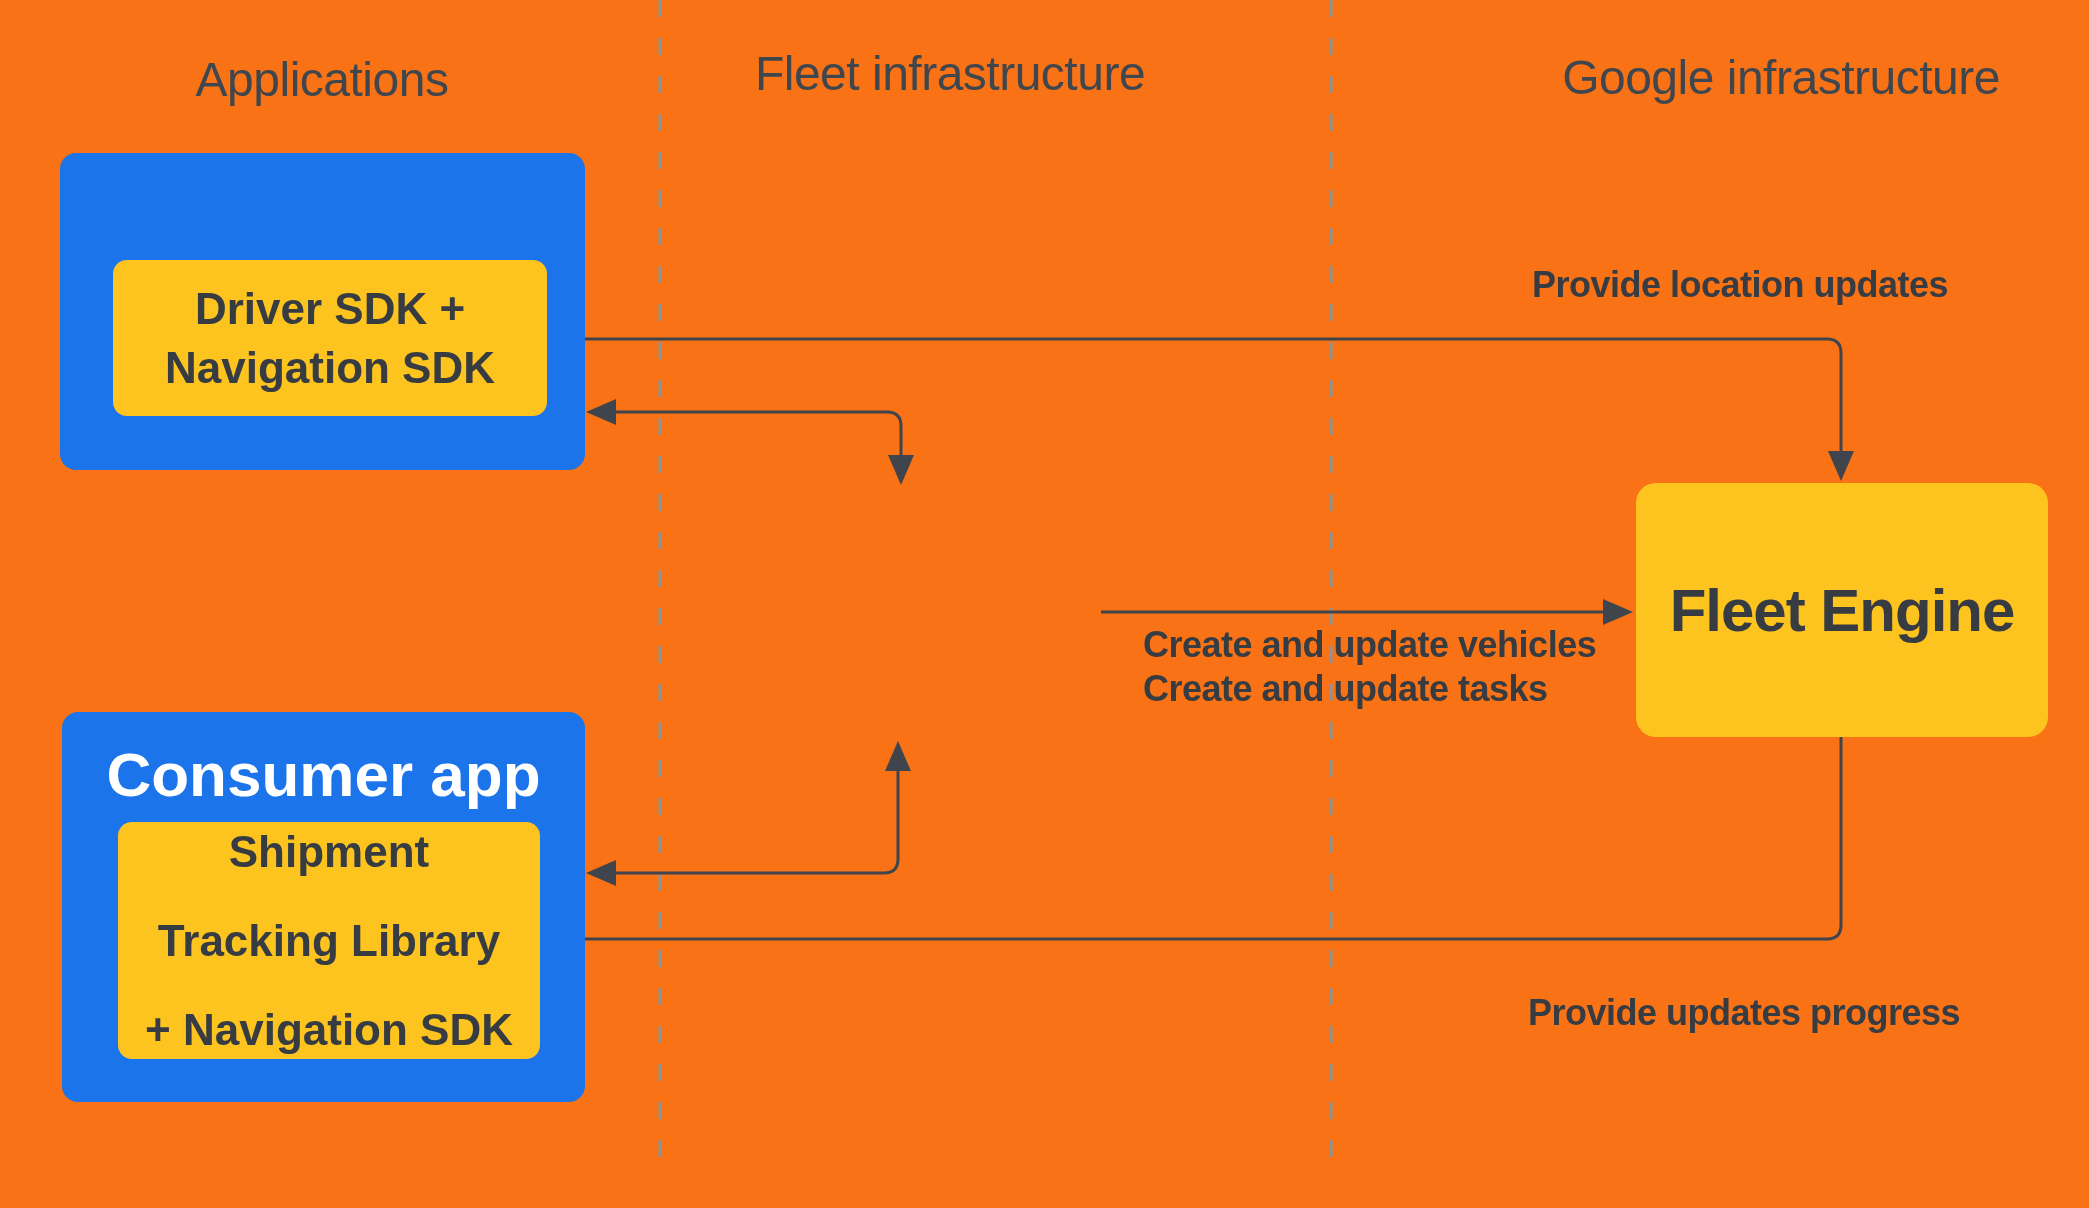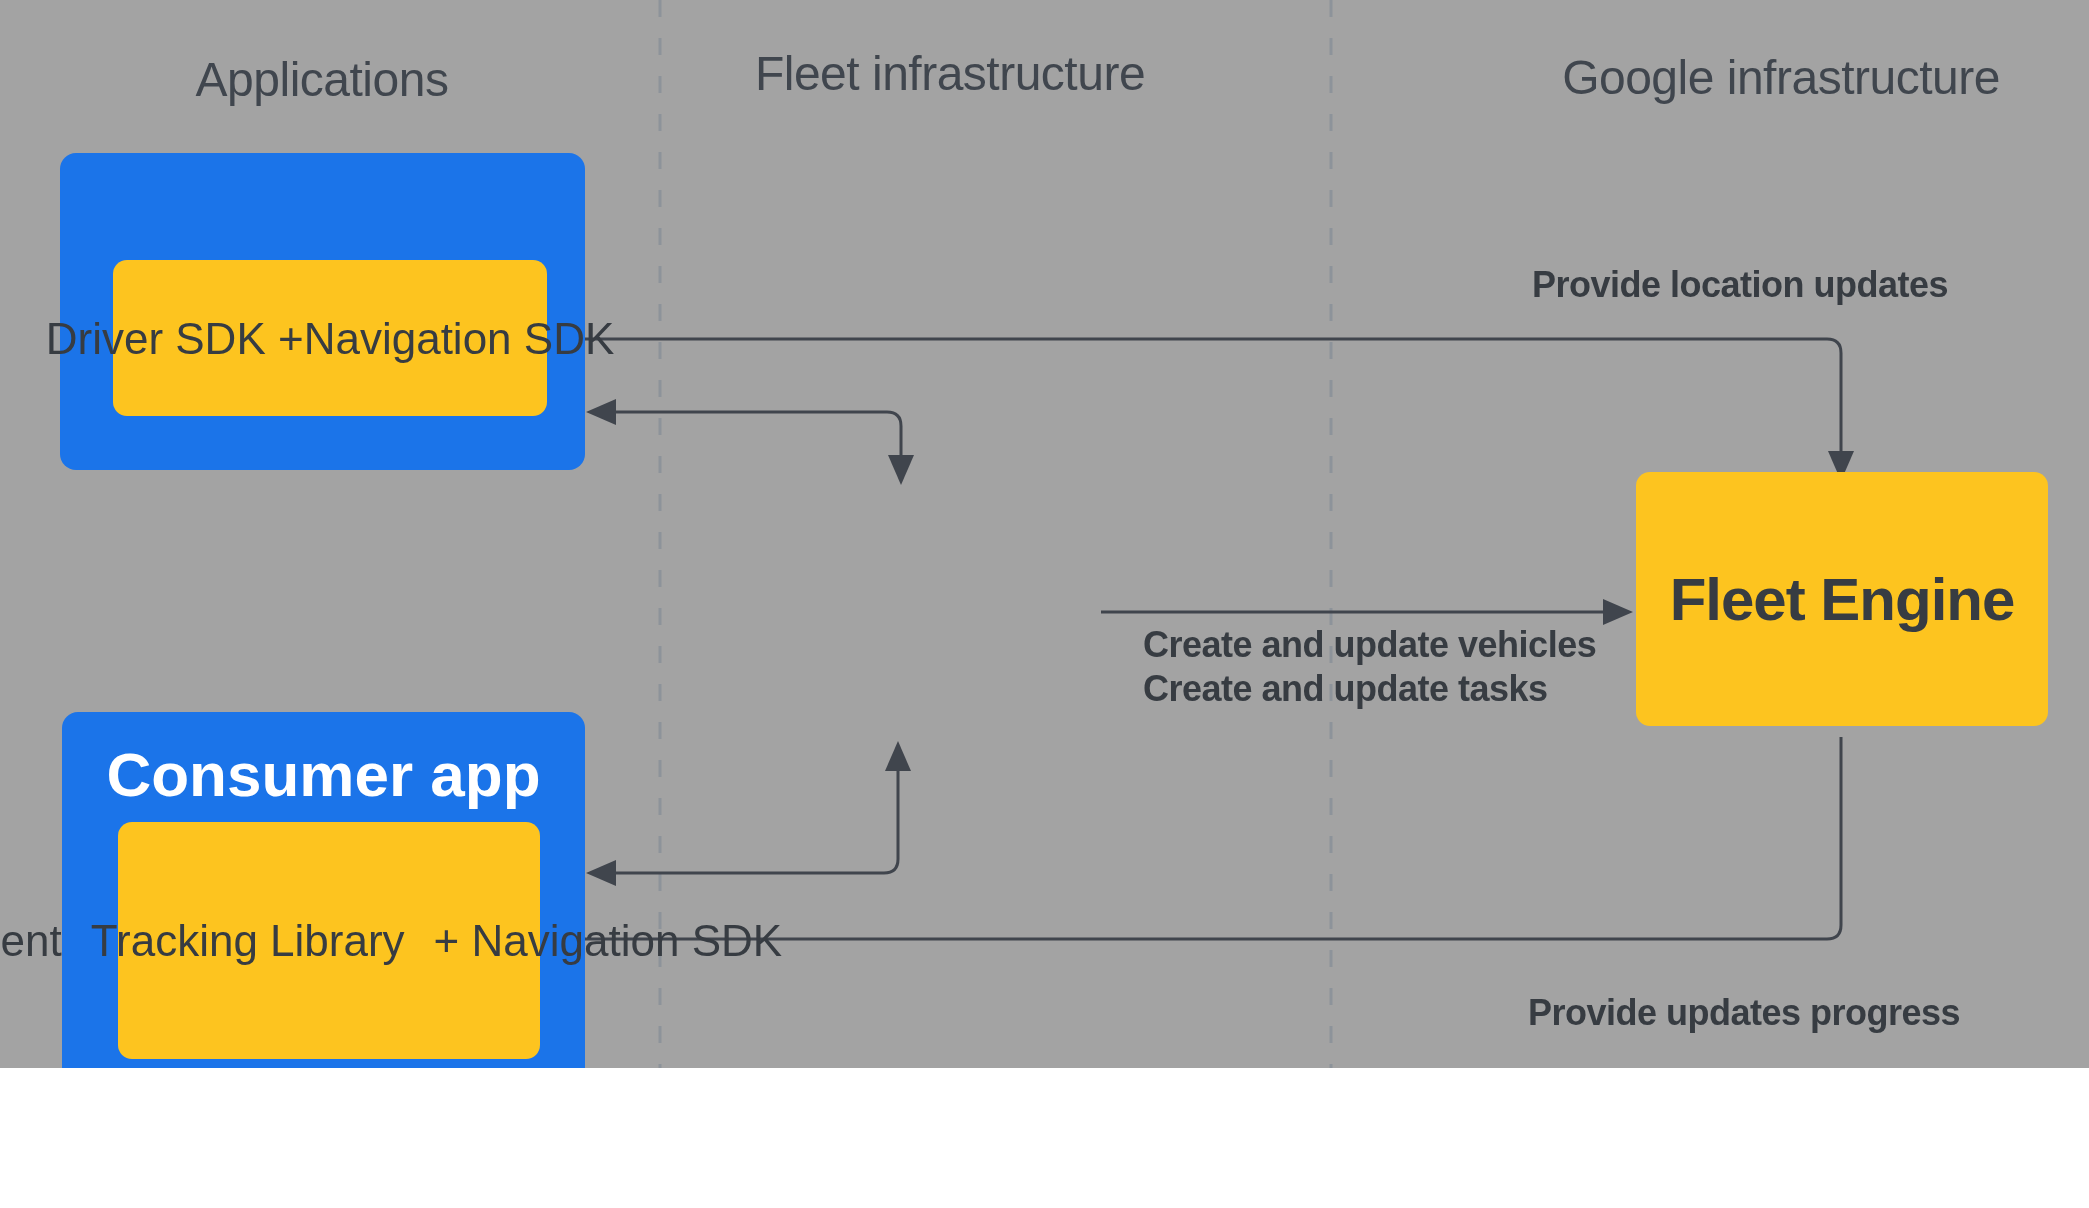--- a/index.html
+++ b/index.html
@@ -7,22 +7,22 @@
     --c-yellow:#fdc41f;
     --c-arrow:#40454d;
     --c-label:#373c42;
     --c-header:#40464e;
     --c-dash:#8d939a;
     --c-white:#ffffff;
   }
   html,body{margin:0;padding:0;background:#ffffff;}
   .canvas{
     position:relative;
-    width:2089px;height:1068px;
-    background:#a3a3a3;
+    width:2089px;height:1208px;
+    background:#f97316;
     font-family:"Liberation Sans", sans-serif;
     overflow:hidden;
   }
   .connectors{position:absolute;left:0;top:0;width:2089px;height:1208px;}
   .col-header{
     position:absolute;
     transform:translateX(-50%);
     font-size:48px;
     font-weight:400;
     letter-spacing:-0.5px;
@@ -46,22 +46,22 @@
   .big-label{
     position:absolute;left:0;top:0;right:0;bottom:0;
     display:flex;align-items:center;justify-content:center;
     font-size:58px;font-weight:700;
     color:var(--c-white);
     white-space:nowrap;
   }
   .big-label.dark{color:var(--c-label);font-size:60px;letter-spacing:-1px;}
   .sdk-text{
     position:absolute;left:0;top:0;right:0;bottom:0;
-    display:flex;flex-direction:row;align-items:center;justify-content:center;
-    font-size:44px;font-weight:400;line-height:59px;
+    display:flex;flex-direction:column;align-items:center;justify-content:center;
+    font-size:44px;font-weight:700;line-height:59px;
     color:var(--c-label);
     text-align:center;
     white-space:nowrap;
     border-radius:9px;
   }
   .edge-label{
     position:absolute;
     font-size:36px;font-weight:700;
     letter-spacing:-0.5px;
     line-height:42px;
@@ -130,21 +130,21 @@
     <div class="node yellow" style="left:56px;top:110px;width:422px;height:237px;">
       <div class="sdk-text" style="line-height:60px;gap:29px;">
         <span>Shipment</span>
         <span>Tracking Library</span>
         <span>+ Navigation SDK</span>
       </div>
     </div>
   </div>
 
 
-  <div class="node yellow" style="left:1636px;top:472px;width:412px;height:254px;border-radius:14px;">
+  <div class="node yellow" style="left:1636px;top:483px;width:412px;height:254px;border-radius:20px;">
     <div class="big-label dark">Fleet Engine</div>
   </div>
 
   <div class="edge-label" style="left:1532px;top:264px;">Provide location updates</div>
   <div class="edge-label" style="left:1143px;top:624px;">Create and update vehicles</div>
   <div class="edge-label" style="left:1143px;top:668px;">Create and update tasks</div>
   <div class="edge-label" style="left:1528px;top:992px;">Provide updates progress</div>
 
 </div>
 

